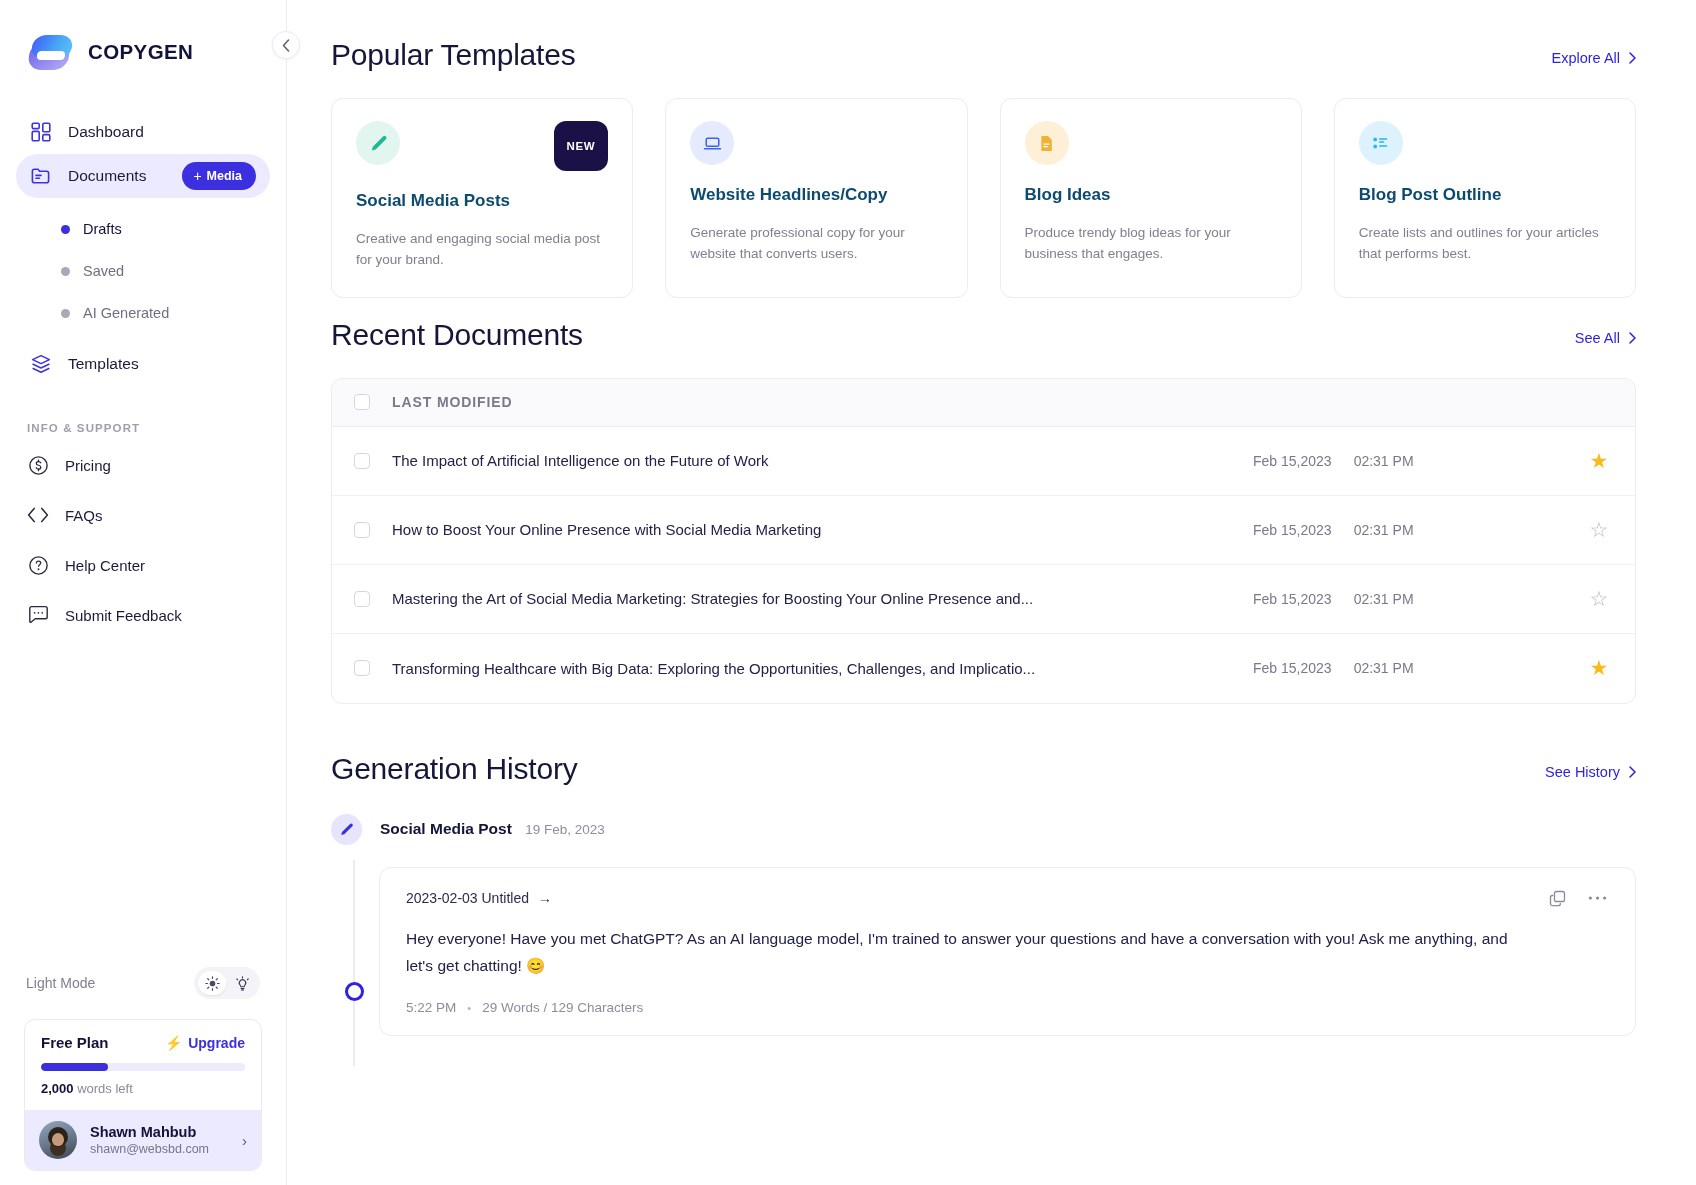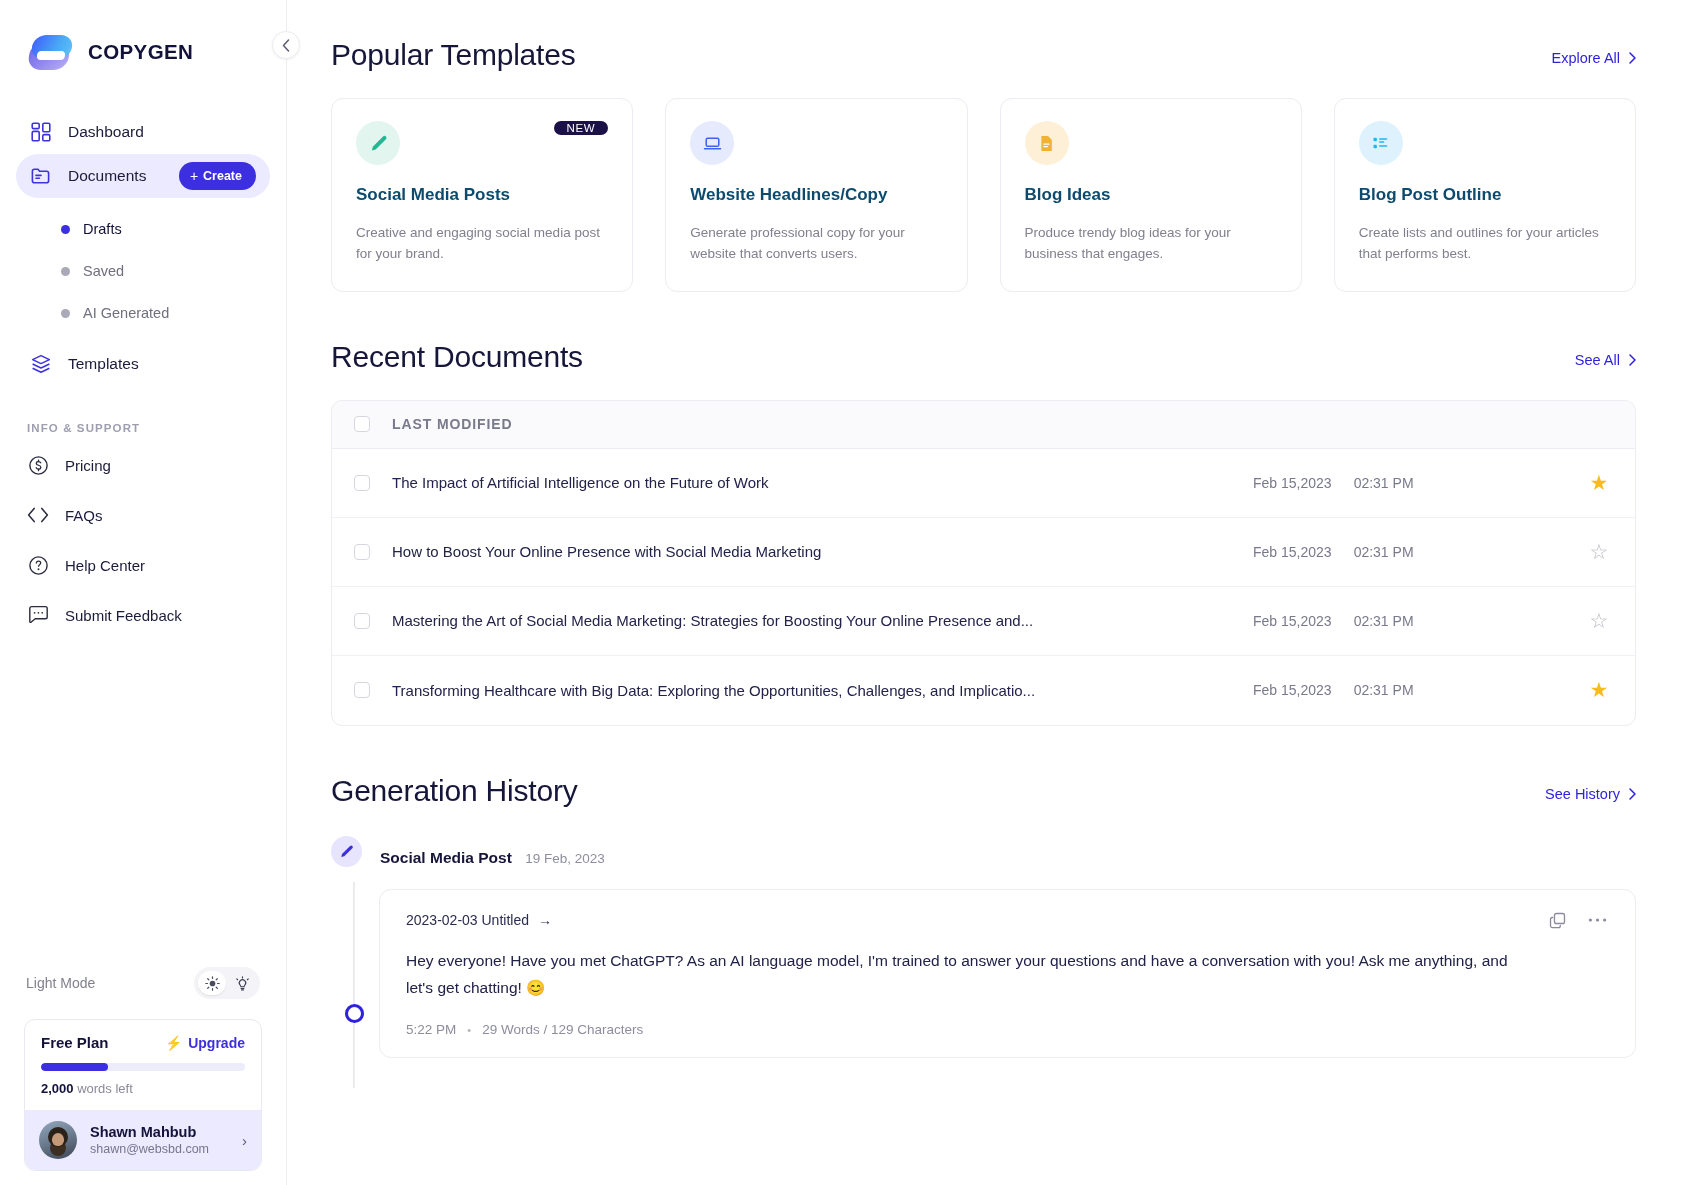--- a/index.html
+++ b/index.html
@@ -188,27 +188,27 @@
   .tpl-top { display: flex; align-items: flex-start; justify-content: space-between; }
   .tpl-ico {
     width: 44px; height: 44px; border-radius: 50%;
     display: flex; align-items: center; justify-content: center;
   }
   .tpl-ico.green { background: #e2f5ee; color: #21b894; }
   .tpl-ico.blue  { background: #e6eafd; color: #3c63f0; }
   .tpl-ico.amber { background: #fdf0d6; color: #f0b135; }
   .tpl-ico.cyan  { background: #ddf2fd; color: #24b5f0; }
   .badge-new {
-    background: #1b1147; color: #fff; font-size: 11.5px; font-weight: normal;
-    letter-spacing: .6px; border-radius: 12px; padding: 1px 13px; text-align: center;
+    background: #1b1147; color: #fff; font-size: 11.5px; font-weight: bold;
+    letter-spacing: .6px; border-radius: 12px; padding: 19px 13px; text-align: center;
   }
   .tpl-name { margin-top: 20px; font-size: 17px; font-weight: bold; color: #0c4a6e; }
   .tpl-desc { margin-top: 18px; font-size: 13.5px; line-height: 1.55; color: #80808f; }
 
-  .sec-head.rd { margin-top: 48px; }
+  .sec-head.rd { margin-top: 20px; }
 
   .table {
     margin-top: 26px; border: 1px solid #ececf2; border-radius: 11px;
     overflow: hidden; background: #fff;
   }
   .thead {
     display: flex; align-items: center; height: 48px;
     background: #fafafc; border-bottom: 1px solid #ececf2;
     font-size: 12.5px; font-weight: bold; letter-spacing: .9px; color: #8c8c9e;
   }
@@ -232,21 +232,21 @@
   .sec-head.gh { margin-top: 48px; }
 
   .timeline { margin-top: 28px; position: relative; padding-left: 0; }
   .tl-line {
     position: absolute; left: 22px; top: 46px; bottom: -30px; width: 2px; background: #ebebf2;
   }
   .tl-node {
     position: absolute; left: 14px; top: 20px; width: 19px; height: 19px;
     border-radius: 50%; border: 3px solid #2f22de; background: #fff; z-index: 2;
   }
-  .tl-head { display: flex; align-items: flex-end; gap: 18px; }
+  .tl-head { display: flex; align-items: center; gap: 18px; }
   .tl-ico {
     width: 31px; height: 31px; border-radius: 50%; background: #e7e4fd;
     display: flex; align-items: center; justify-content: center; color: #3c2fe0;
     position: relative; z-index: 3; flex: 0 0 31px;
   }
   .tl-title { font-size: 15.5px; font-weight: bold; color: #16163a; }
   .tl-date { font-size: 13.5px; color: #8e8ea0; margin-left: 9px; }
 
   .gen-card {
     margin-left: 48px; margin-top: 22px;
@@ -302,21 +302,21 @@
       <div class="nav-item active">
         <span class="nav-ico">
           <svg class="ic" width="20" height="20" viewBox="0 0 20 20" fill="none">
             <path d="M1.4 5.2c0-1.1.9-2 2-2h3.6l1.6 2h7c1.1 0 2 .9 2 2v7.6c0 1.1-.9 2-2 2H3.4c-1.1 0-2-.9-2-2V5.2z" stroke="currentColor" stroke-width="1.6"></path>
             <path d="M5 9.4h5M5 12.2h3.4" stroke="currentColor" stroke-width="1.6" stroke-linecap="round"></path>
           </svg>
         </span>
         <span class="nav-label">Documents</span>
         <button class="create-btn">
           <span class="plus">+</span>
-          <span>Create</span>
+          <span>Media</span>
         </button>
       </div>
 
       <div class="subnav">
         <div class="sub-item active">
           <span class="dot"></span>
           <span class="sub-label">Drafts</span>
         </div>
         <div class="sub-item">
           <span class="dot"></span>

